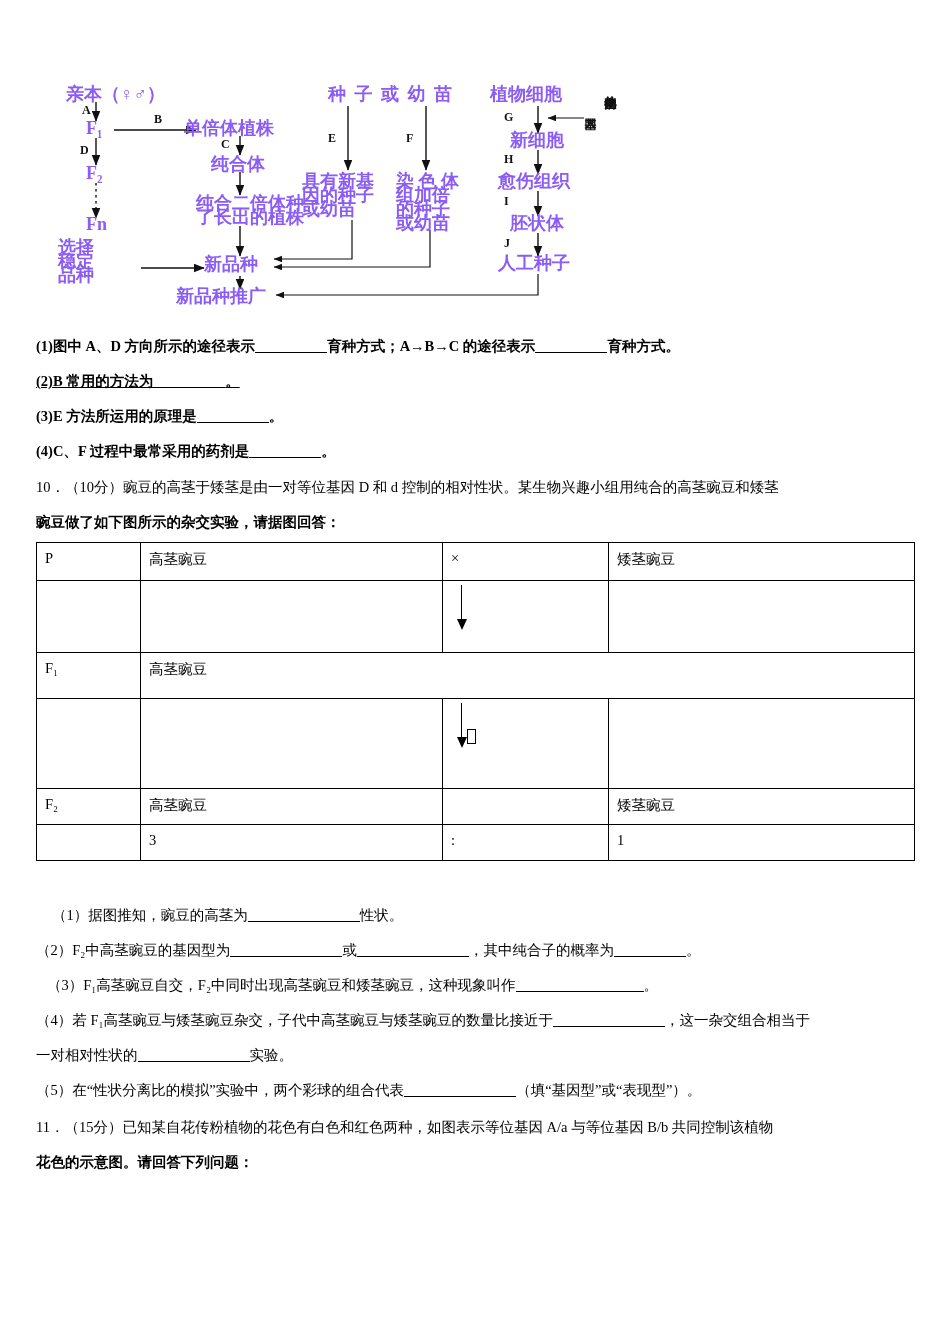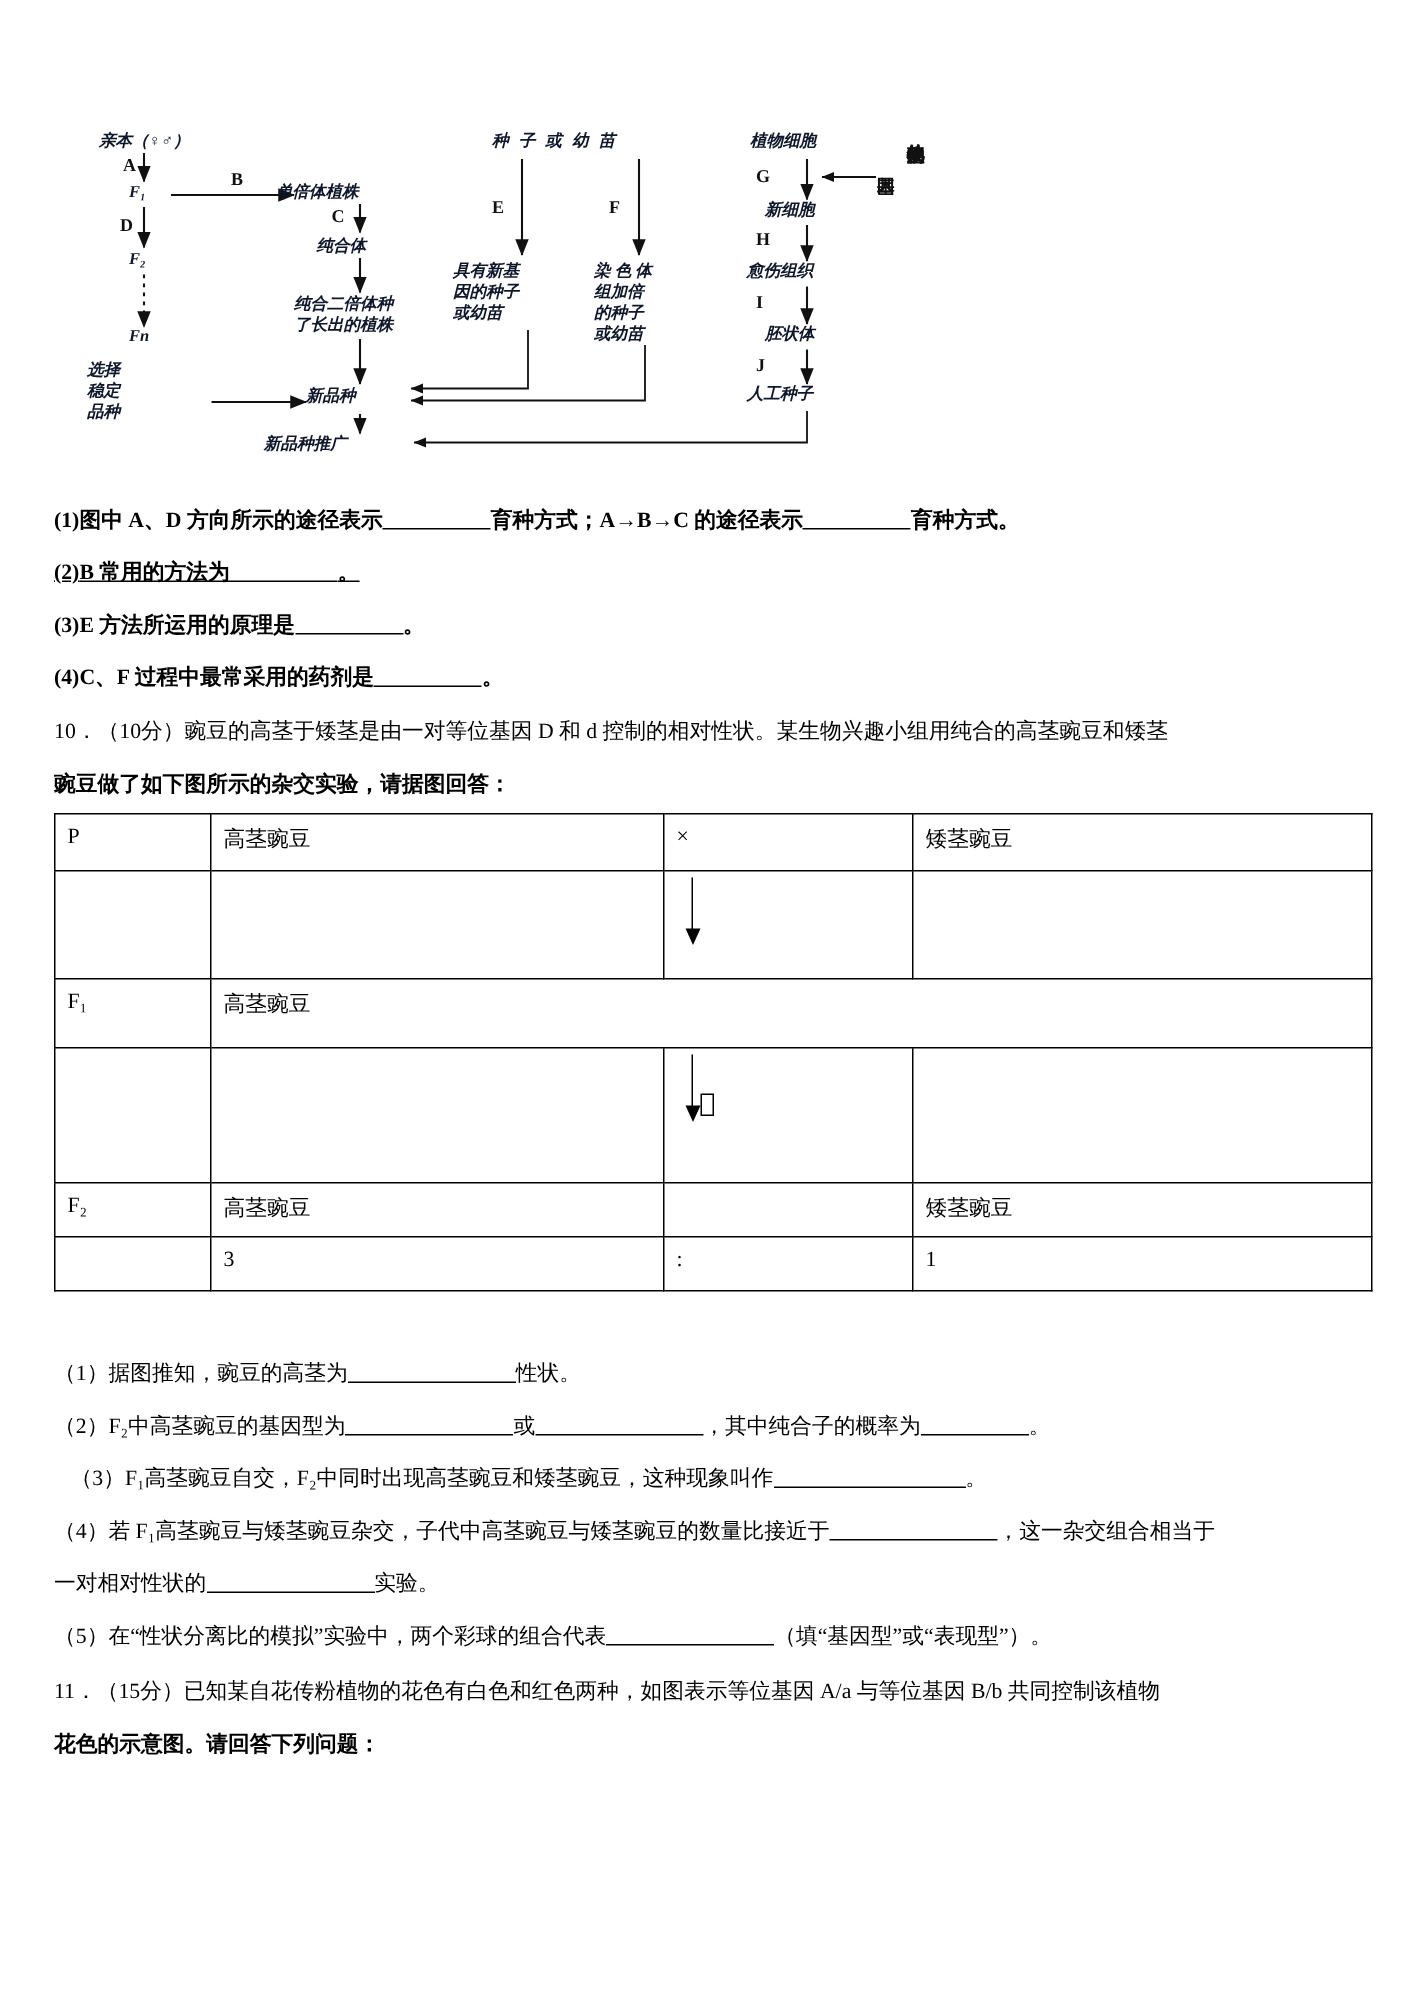--- a/index.html
+++ b/index.html
@@ -29,26 +29,25 @@
     left: 36px;
     top: 78px;
     width: 600px;
     height: 240px;
   }
   .diagram svg { display: block; }
   .dtext {
     position: absolute;
     font-family: "Liberation Serif", "DejaVu Serif", serif;
     font-weight: bold;
-    font-size: 11px;
+    font-size: 18px;
     line-height: 13px;
     white-space: pre;
     letter-spacing: 0px;
-    color: #0f172a;
-    font-style: italic;
+    color: #8b5cf6;
   }
   .dlabel {
     position: absolute;
     font-family: "Liberation Serif", "DejaVu Serif", serif;
     font-weight: bold;
     font-size: 12px;
     color: #111;
   }
   .vtext {
     position: absolute;
@@ -206,21 +205,21 @@
     <div class="dlabel" style="left:292px; top:53px;">E</div>
     <div class="dlabel" style="left:370px; top:53px;">F</div>
     <div class="dtext" style="left:266px; top:96px; line-height:14px;">具有新基
 因的种子
 或幼苗</div>
     <div class="dtext" style="left:360px; top:96px; line-height:14px;">染 色 体
 组加倍
 的种子
 或幼苗</div>
 
-    <div class="dtext" style="left:464px; top:10px;">植物细胞</div>
+    <div class="dtext" style="left:454px; top:10px;">植物细胞</div>
     <div class="dlabel" style="left:468px; top:32px;">G</div>
     <div class="dtext" style="left:474px; top:56px;">新细胞</div>
     <div class="dlabel" style="left:468px; top:74px;">H</div>
     <div class="dtext" style="left:462px; top:97px;">愈伤组织</div>
     <div class="dlabel" style="left:468px; top:116px;">I</div>
     <div class="dtext" style="left:474px; top:139px;">胚状体</div>
     <div class="dlabel" style="left:468px; top:158px;">J</div>
     <div class="dtext" style="left:462px; top:179px;">人工种子</div>
 
     <div class="vtext" style="left:548px; top:30px; height:48px;">基因</div>
@@ -302,21 +301,21 @@
 
       <tr class="r-ratio">
         <td></td>
         <td class="bold">3</td>
         <td>:</td>
         <td class="bold">1</td>
       </tr>
     </tbody>
   </table>
 
-  <div class="qline" style="left:36px; top:906px;text-align:right;">
+  <div class="qline" style="left:52px; top:906px;text-align:right;">
     <span>（1）</span><span>据图推知，豌豆的高茎为</span><span class="blank-l"></span><span>性状。</span>
   </div>
 
   <div class="qline" style="left:36px; top:941px;">
     <span>（2）</span><span>F₂中高茎豌豆的基因型为</span><span class="blank-l"></span><span>或</span><span class="blank-l"></span><span>，其中纯合子的概率为</span><span class="blank-m"></span><span>。</span>
   </div>
 
   <div class="qline" style="left:36px; top:976px;margin-left:11px;">
     <span>（3）</span><span>F₁高茎豌豆自交，F₂中同时出现高茎豌豆和矮茎豌豆，这种现象叫作</span><span class="blank-xl"></span><span>。</span>
   </div>

